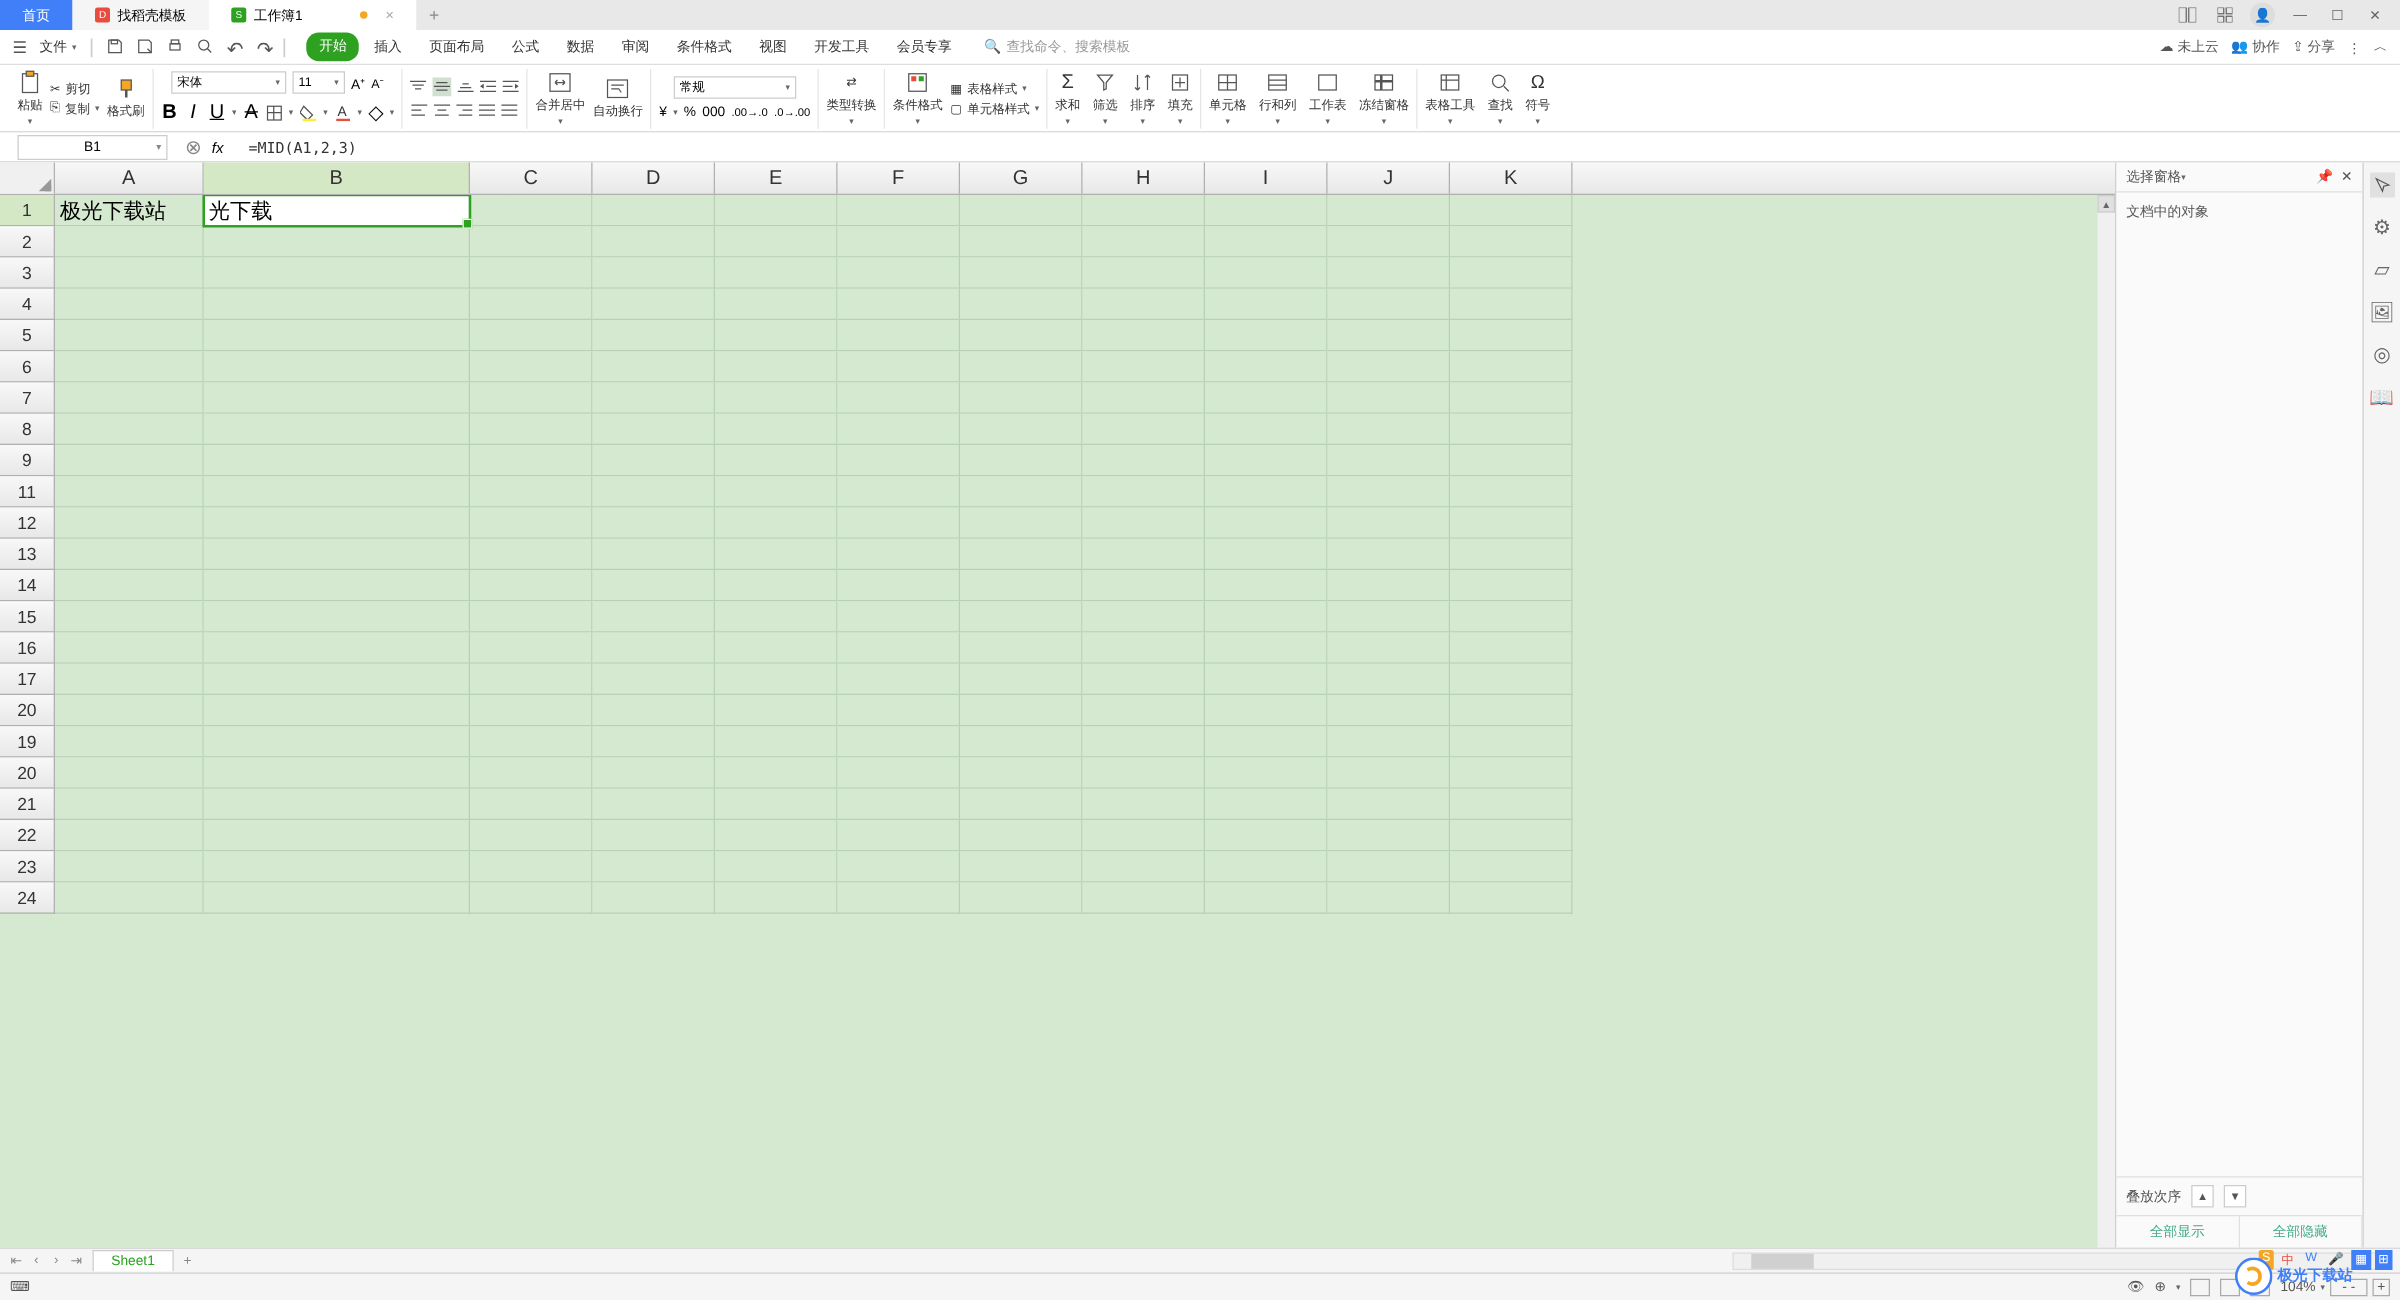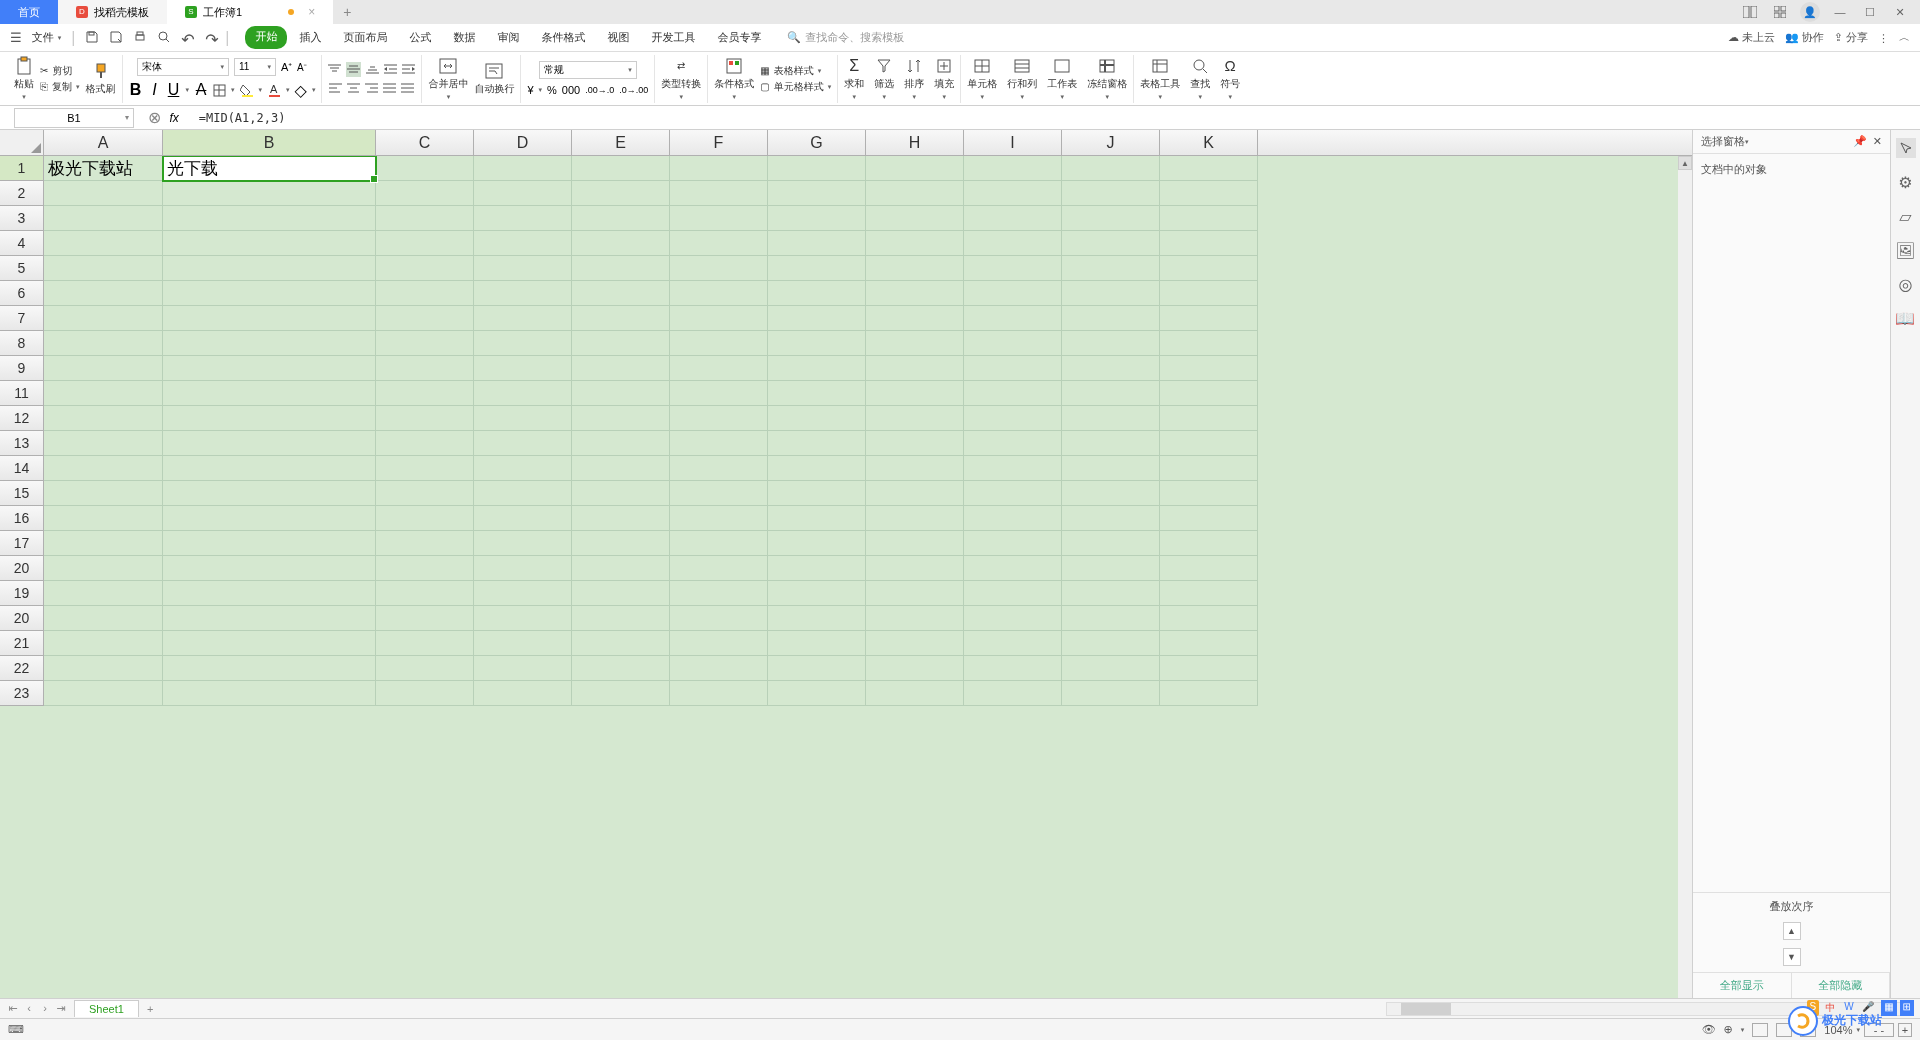--- a/index.html
+++ b/index.html
@@ -67,21 +67,21 @@
 .cell.active::after { content: ""; position: absolute; right: -3px; bottom: -3px; width: 6px; height: 6px; background: #2ea121; border: 1px solid white; }
 .vscrollbar { position: absolute; right: 0; top: 26px; bottom: 0; width: 14px; background: #f0f0f0; }
 .vscroll-btn { height: 14px; background: #e0e0e0; border: 1px solid #ccc; display: flex; align-items: center; justify-content: center; font-size: 8px; color: #666; }
 
 
 .right-panel { width: 198px; background: #fafafa; border-left: 1px solid #d0d0d0; display: flex; flex-direction: column; }
 .panel-header { height: 24px; display: flex; align-items: center; padding: 0 8px; font-size: 11px; color: #555; border-bottom: 1px solid #e0e0e0; }
 .panel-header-right { margin-left: auto; display: flex; gap: 6px; }
 .panel-section { padding: 8px; font-size: 11px; color: #555; }
 .panel-footer { margin-top: auto; border-top: 1px solid #e0e0e0; }
-.stack-row { display: flex; align-items: center; padding: 6px 8px; gap: 8px; font-size: 11px; color: #555; flex-direction: column; }
+.stack-row { display: flex; align-items: center; padding: 6px 8px; gap: 8px; font-size: 11px; color: #555; }
 .stack-btn { width: 18px; height: 18px; border: 1px solid #ccc; background: white; display: flex; align-items: center; justify-content: center; font-size: 9px; }
 .show-hide { display: flex; border-top: 1px solid #e0e0e0; }
 .show-hide div { flex: 1; text-align: center; padding: 5px; font-size: 11px; color: #4a8; border-right: 1px solid #e0e0e0; }
 
 
 .side-toolbar { width: 30px; background: #f5f5f5; border-left: 1px solid #d0d0d0; display: flex; flex-direction: column; align-items: center; padding-top: 8px; gap: 14px; }
 .side-tool { width: 20px; height: 20px; color: #666; display: flex; align-items: center; justify-content: center; }
 .side-tool.active { background: #e0e0e0; }
 
 
@@ -864,20 +864,34 @@
           <div class="cell" style="width: 98px;"></div>
           <div class="cell" style="width: 98px;"></div>
           <div class="cell" style="width: 98px;"></div>
           <div class="cell" style="width: 98px;"></div>
           <div class="cell" style="width: 98px;"></div>
           <div class="cell" style="width: 98px;"></div>
           <div class="cell" style="width: 98px;"></div>
           <div class="cell" style="width: 98px;"></div>
           <div class="cell" style="width: 98px;"></div>
         </div>
+        <div class="row">
+          <div class="row-h">24</div>
+          <div class="cell" style="width: 119px;"></div>
+          <div class="cell" style="width: 213px;"></div>
+          <div class="cell" style="width: 98px;"></div>
+          <div class="cell" style="width: 98px;"></div>
+          <div class="cell" style="width: 98px;"></div>
+          <div class="cell" style="width: 98px;"></div>
+          <div class="cell" style="width: 98px;"></div>
+          <div class="cell" style="width: 98px;"></div>
+          <div class="cell" style="width: 98px;"></div>
+          <div class="cell" style="width: 98px;"></div>
+          <div class="cell" style="width: 98px;"></div>
+        </div>
       </div>
     <div class="vscrollbar">
       <div class="vscroll-btn">▲</div>
     </div>
   </div>
 
   <div class="right-panel">
     <div class="panel-header">
       <span>选择窗格</span> 
         <span class="dropdown-arrow">▾</span>

